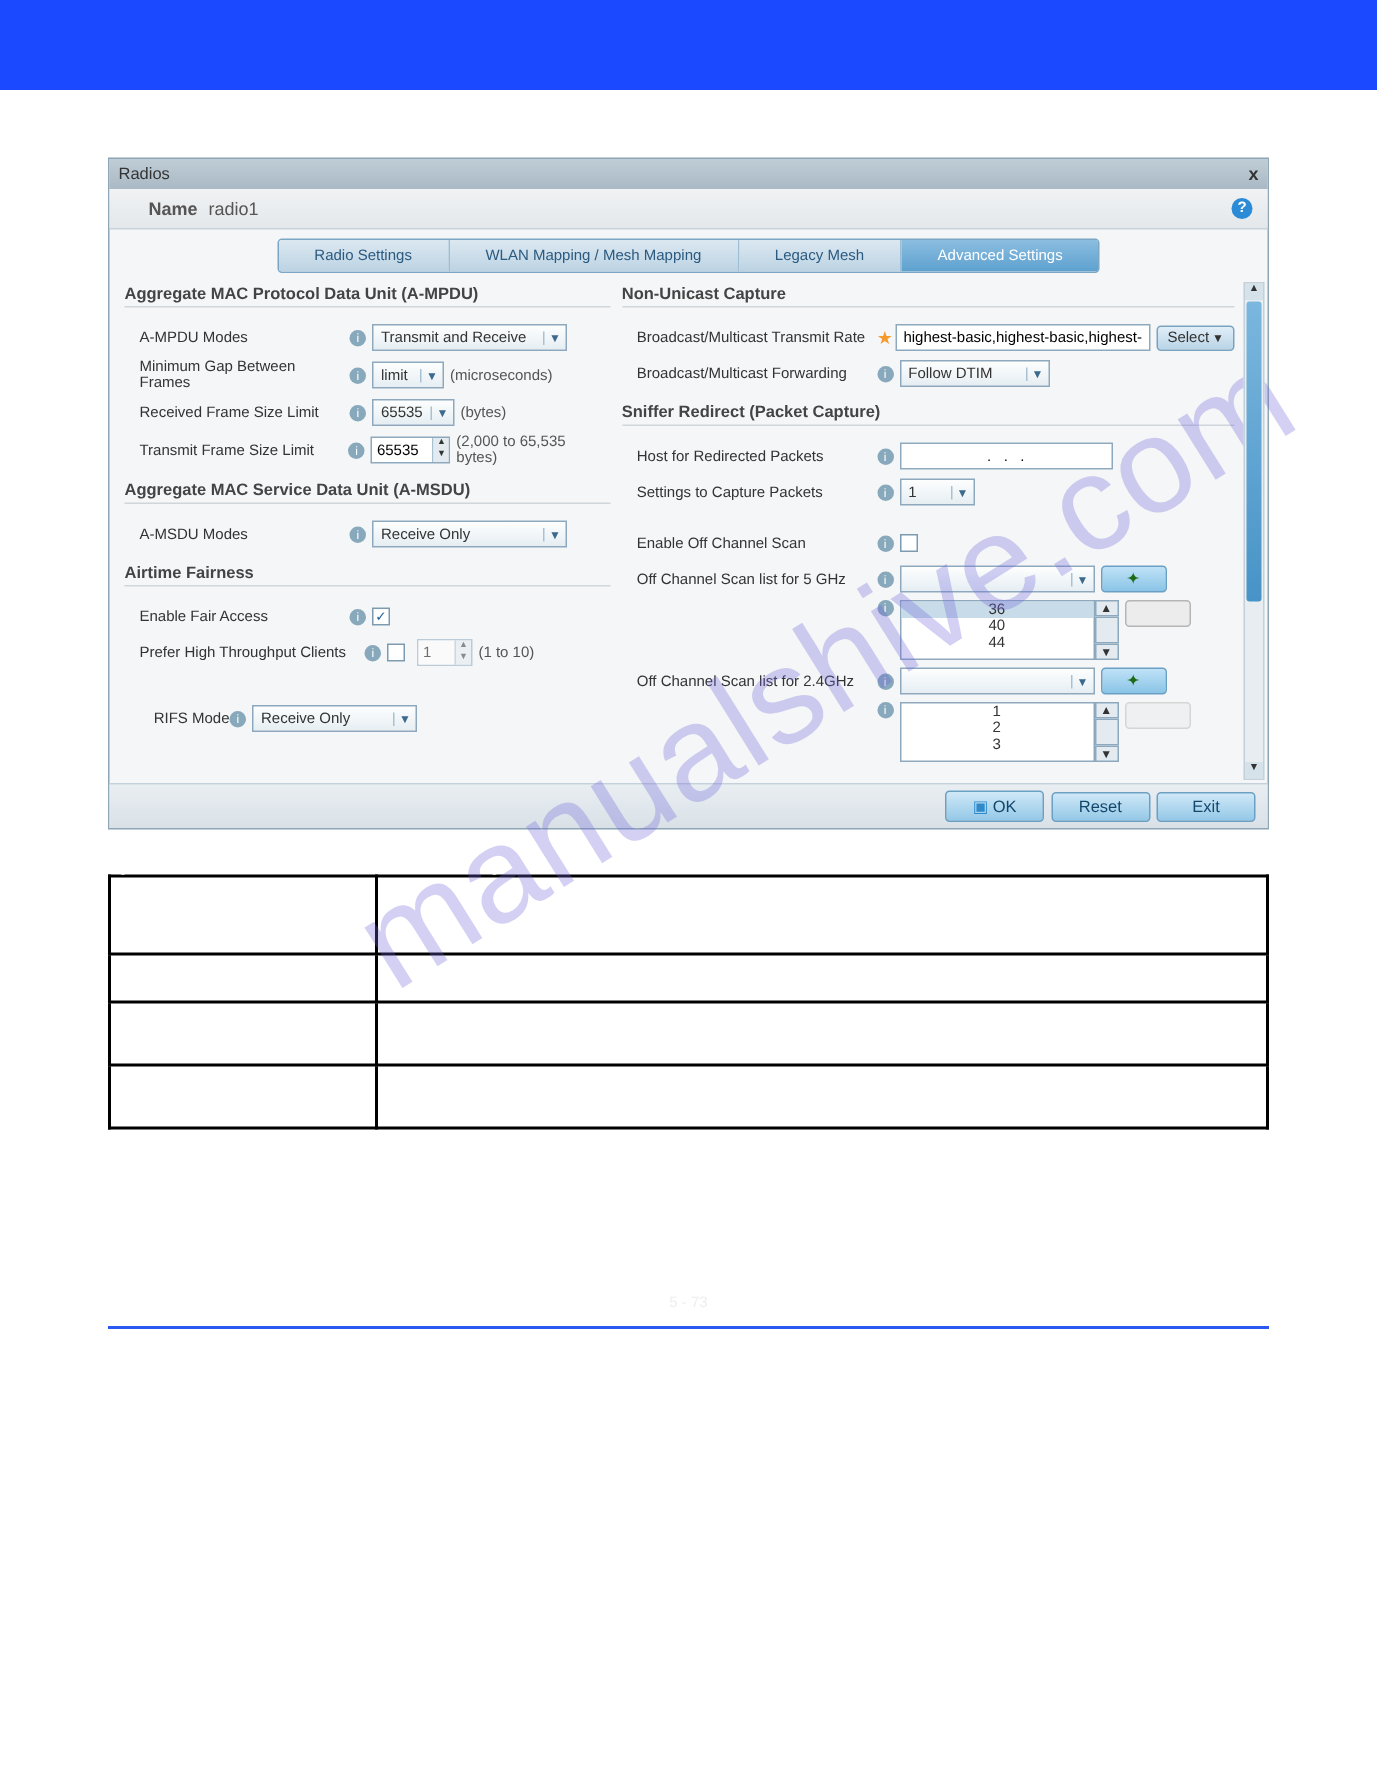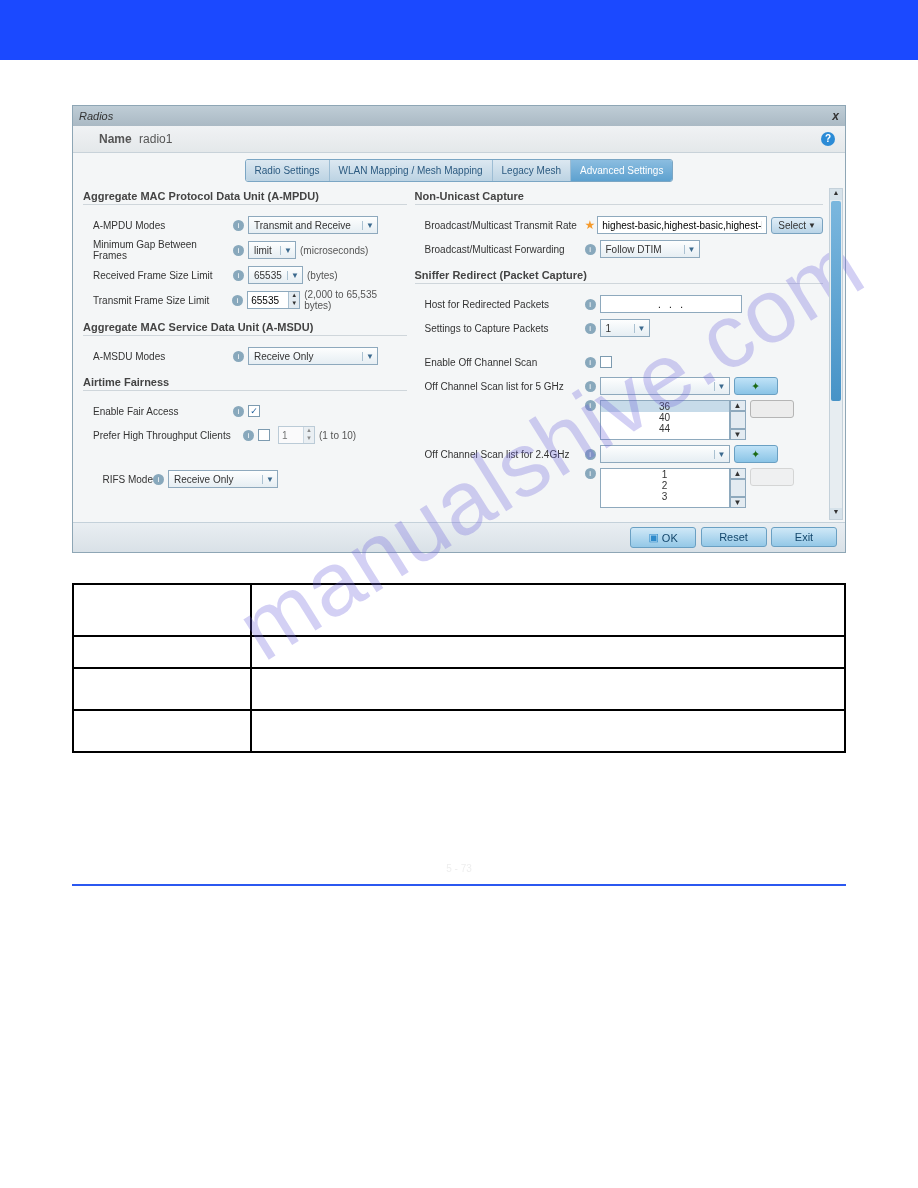--- a/index.html
+++ b/index.html
@@ -5,30 +5,30 @@
   * { box-sizing: border-box; margin: 0; padding: 0; }
   body { font-family: Arial, Helvetica, sans-serif; background: #fff; width: 918px; }
 
   .top-blue-bar { background: #1b49ff; height: 60px; width: 100%; }
 
   .content-wrap { padding: 30px 72px 0 72px; }
   .figure-num { color:#fff; font-size:11px; margin-bottom:3px; }
 
   
   .radios-window { border:1px solid #8ea6b5; background:#f4f6f7; }
-  .titlebar { background:linear-gradient(#bfcdd6,#aab9c4); padding:3px 6px; font-size:11px; color:#333; display:flex; justify-content:space-between; align-items:center;font-style:italic; }
+  .titlebar { background:linear-gradient(#bfcdd6,#aab9c4); padding:3px 6px; font-size:11px; color:#333; display:flex; justify-content:space-between; align-items:center; }
   .titlebar .close { font-weight:bold; font-size:12px; cursor:default; }
   .namebar { background:linear-gradient(#f0f2f4,#e4e8ea); padding:6px 10px; font-size:12px; border-bottom:1px solid #c8d2d9; display:flex; justify-content:space-between; align-items:center;}
   .namebar .namelabel{ color:#555; font-weight:bold;padding-left:16px; }
   .namebar .nameval{ color:#555; margin-left:4px; font-weight:normal;}
   .help-icon{ width:14px; height:14px; border-radius:50%; background:#2b8bd6; color:#fff; font-size:10px; text-align:center; line-height:14px; font-weight:bold;}
 
   .tabs-row { text-align:center; padding:6px 0 4px 0; }
   .tabs { display:inline-flex; border:1px solid #7ba6c4; border-radius:3px; overflow:hidden; }
-  .tab { font-size:10px; padding:5px 9px; background:linear-gradient(#dce8f1,#bcd3e3); color:#2b5a80; border-right:1px solid #9dbdd4; cursor:default;}
+  .tab { font-size:10px; padding:5px 24px; background:linear-gradient(#dce8f1,#bcd3e3); color:#2b5a80; border-right:1px solid #9dbdd4; cursor:default;}
   .tab:last-child { border-right:none; }
   .tab.active { background:linear-gradient(#8bbde0,#5da1cf); color:#fff; }
 
   .body-area { display:flex; font-size:10px; color:#333; padding:4px 4px 4px 10px; position:relative; }
   .col { flex:1; padding-right:8px; }
   .col.left{ flex:0.97; }
   .col.right{ flex:1.03; padding-right:18px;}
 
   fieldset{ border:none; margin-bottom:6px; }
   legend{ font-size:11px; font-weight:bold; color:#444; padding-bottom:2px; border-bottom:1px solid #cfd6db; width:100%; margin-bottom:6px;}

